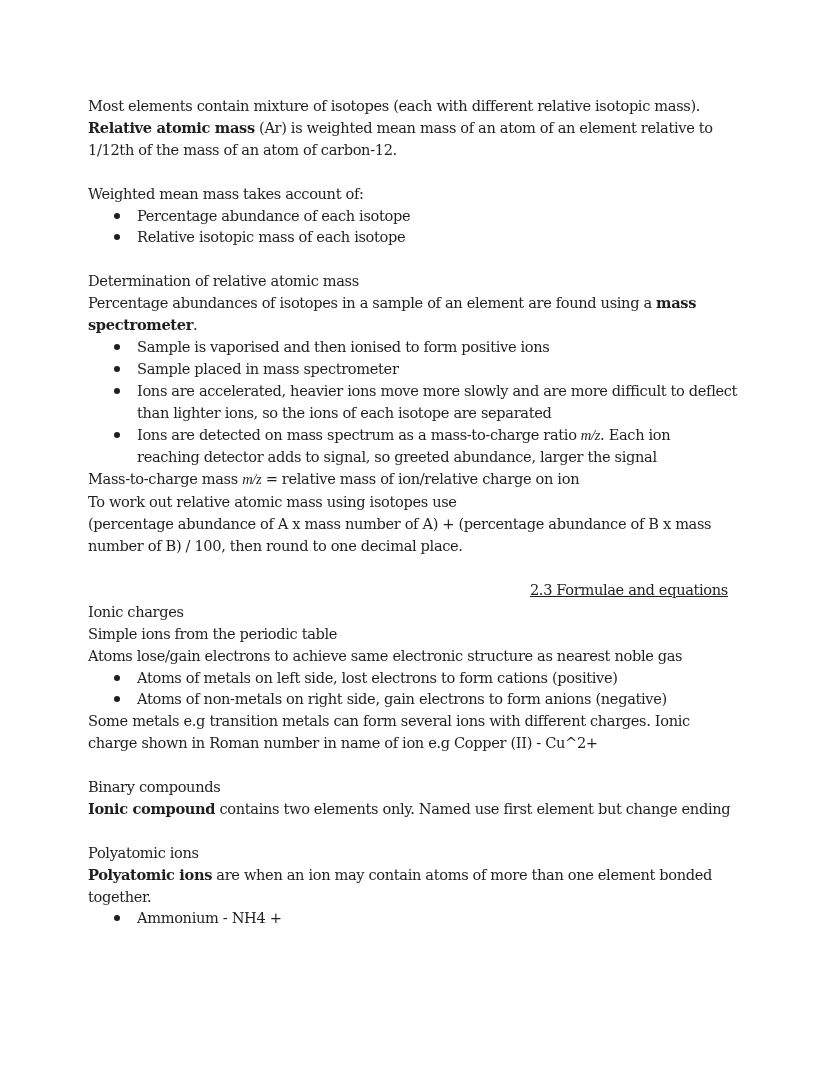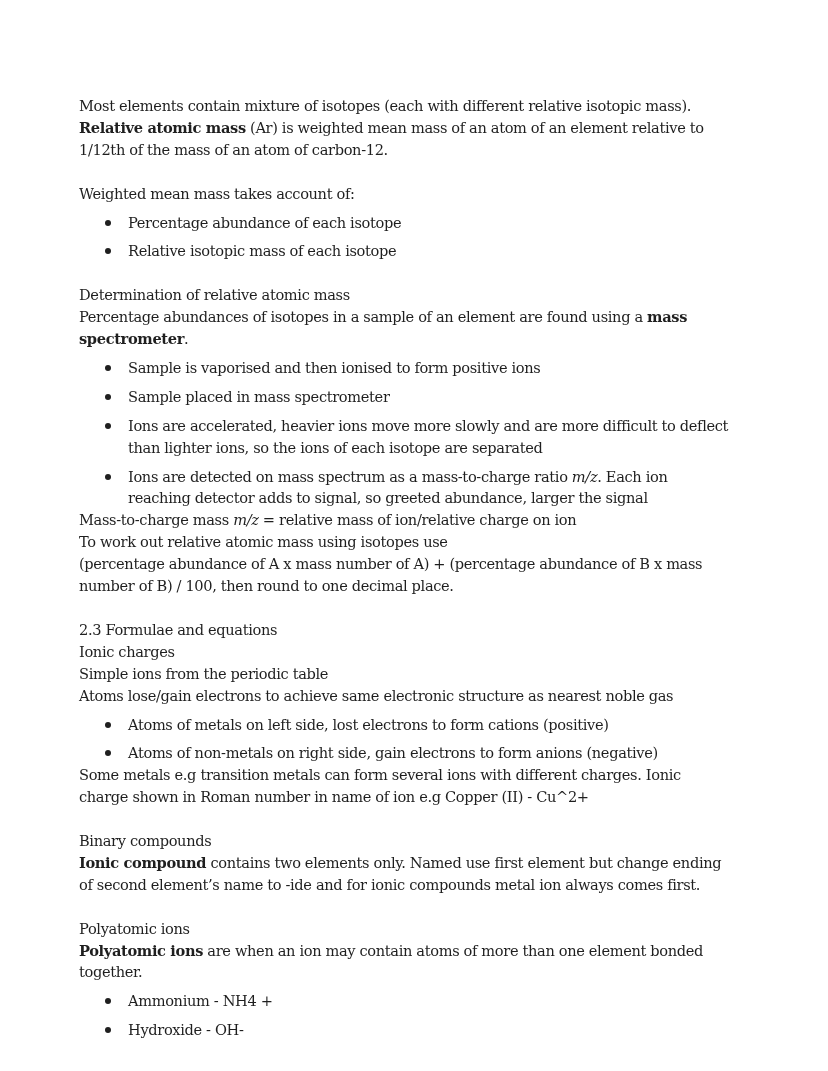--- a/index.html
+++ b/index.html
@@ -2,33 +2,33 @@
 <html><head>
   <meta charset="utf-8">
   <style>
     html, body { margin: 0; padding: 0; background: #ffffff; }
     body {
       width: 828px; height: 1071px; position: relative; overflow: hidden;
       font-family: "DejaVu Serif", "Liberation Serif", serif;
       color: #1f1f1f;
     }
     .page {
-      position: absolute; left: 79px; top: 95px; width: 640px;
+      position: absolute; left: 88px; top: 95px; width: 640px;
       font-size: 14.6px; line-height: 21.9px; letter-spacing: -0.35px;
     }
     .line { white-space: nowrap; }
     .gap { height: 21.9px; }
-    .bullet { position: relative; padding-left: 49px; white-space: nowrap; margin-top: 7px; }
+    .bullet { position: relative; padding-left: 49px; white-space: nowrap; }
     .bullet::before {
       content: ""; position: absolute; left: 26px; top: 8px;
       width: 6px; height: 6px; border-radius: 50%; background: #1f1f1f;
     }
     b { font-weight: bold; }
-    i { font-style: italic; }
-    .heading { text-align: left; }
+    i { font-style: italic; font-family: Liberation Serif, serif; }
+    .heading { text-align: right; text-decoration: underline; }
   </style>
 </head>
 <body>
 
 <div class="page">
 
   <div class="line">Most elements contain mixture of isotopes (each with different relative isotopic mass).</div>
   <div class="line"><b>Relative atomic mass</b><span> (Ar) is weighted mean mass of an atom of an element relative to</span></div>
   <div class="line">1/12th of the mass of an atom of carbon-12.</div>
   <div class="gap"></div>
@@ -58,22 +58,20 @@
   <div class="line">Simple ions from the periodic table</div>
   <div class="line">Atoms lose/gain electrons to achieve same electronic structure as nearest noble gas</div>
   <div class="bullet">Atoms of metals on left side, lost electrons to form cations (positive)</div>
   <div class="bullet">Atoms of non-metals on right side, gain electrons to form anions (negative)</div>
   <div class="line">Some metals e.g transition metals can form several ions with different charges. Ionic</div>
   <div class="line">charge shown in Roman number in name of ion e.g Copper (II) - Cu^2+</div>
   <div class="gap"></div>
 
   <div class="line">Binary compounds</div>
   <div class="line"><b>Ionic compound</b><span> contains two elements only. Named use first element but change ending</span></div>
-  <div class="line">of second element’s name to -ide and for ionic compounds metal ion always comes first.</div>
   <div class="gap"></div>
 
   <div class="line">Polyatomic ions</div>
   <div class="line"><b>Polyatomic ions</b><span> are when an ion may contain atoms of more than one element bonded</span></div>
   <div class="line">together.</div>
   <div class="bullet">Ammonium - NH4 +</div>
-  <div class="bullet">Hydroxide - OH-</div>
 
 </div>
 
 </body></html>

